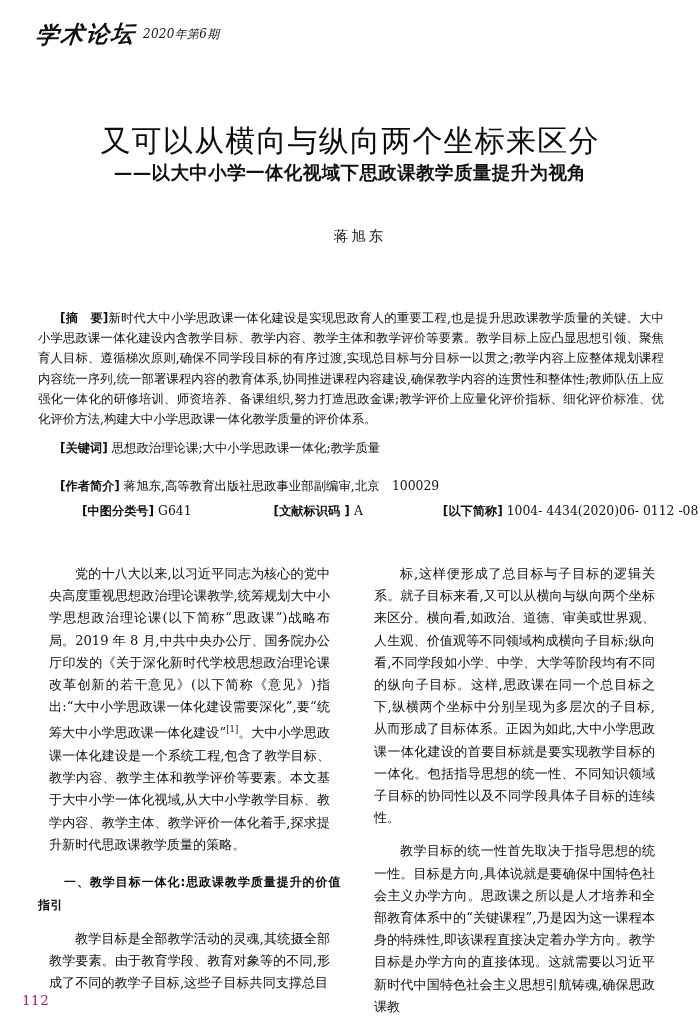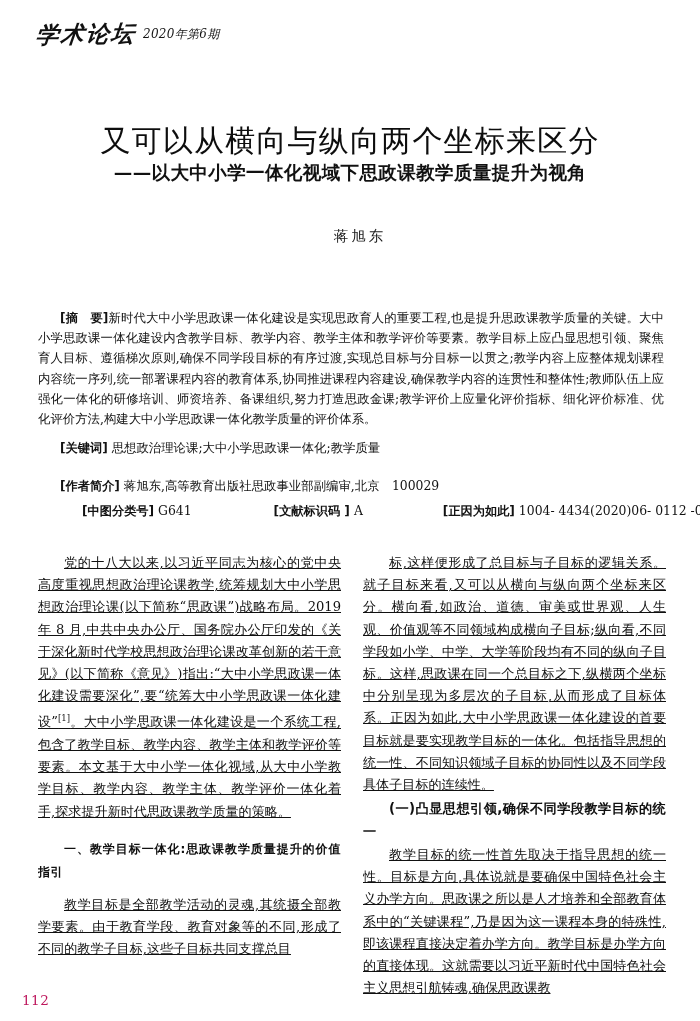--- a/index.html
+++ b/index.html
@@ -134,23 +134,22 @@
   .col {
     width: 303px;
     font-size: 13.1px;
     line-height: 22.2px;
     text-align: justify;
     text-justify: inter-character;
     color: #101010;
     overflow: hidden;
   }
   .col p {
-    margin: 0;
+    margin: 11px;
     text-indent: 26px;
-    text-decoration: underline;
   }
   .section-head {
     font-family: "DejaVu Sans", "Liberation Sans", sans-serif;
     font-weight: 700;
     font-size: 12px;
     line-height: 23px;
     margin: 15px 0 10px 0;
     text-indent: 26px;
     letter-spacing: 0.5px;
     text-align: justify;
@@ -198,35 +197,34 @@
   </div>
 
   <div class="front-matter">
     <p class="abstract-para"><span class="tag">[摘　要]</span><span>新时代大中小学思政课一体化建设是实现思政育人的重要工程,也是提升思政课教学质量的关键。大中小学思政课一体化建设内含教学目标、教学内容、教学主体和教学评价等要素。教学目标上应凸显思想引领、聚焦育人目标、遵循梯次原则,确保不同学段目标的有序过渡,实现总目标与分目标一以贯之;教学内容上应整体规划课程内容统一序列,统一部署课程内容的教育体系,协同推进课程内容建设,确保教学内容的连贯性和整体性;教师队伍上应强化一体化的研修培训、师资培养、备课组织,努力打造思政金课;教学评价上应量化评价指标、细化评价标准、优化评价方法,构建大中小学思政课一体化教学质量的评价体系。</span></p>
 
     <div class="meta-line first"><span class="tag">[关键词]</span> <span class="meta-val">思想政治理论课;大中小学思政课一体化;教学质量</span></div>
 
     <div class="meta-line"><span class="tag">[作者简介]</span> <span class="meta-val">蒋旭东,高等教育出版社思政事业部副编审,北京　100029</span></div>
 
     <div class="meta-row">
-      <span class="meta-seg"><span class="tag">[中图分类号]</span> <span class="meta-val">G641</span></span><span class="meta-seg s2"><span class="tag">[文献标识码 ]</span> <span class="meta-val">A</span></span><span class="meta-seg s3"><span class="tag">[正因为如此]</span> <span class="meta-val">1004- 4434(2020)06- 0112 -08</span></span>
+      <span class="meta-seg"><span class="tag">[中图分类号]</span> <span class="meta-val">G641</span></span><span class="meta-seg s2"><span class="tag">[文献标识码 ]</span> <span class="meta-val">A</span></span><span class="meta-seg s3"><span class="tag">[以下简称]</span> <span class="meta-val">1004- 4434(2020)06- 0112 -08</span></span>
     </div>
   </div>
 
   <div class="body-cols">
 
     <div class="col">
       <p><span>党的十八大以来,以习近平同志为核心的党中央高度重视思想政治理论课教学,统筹规划大中小学思想政治理论课(以下简称“思政课”)战略布局。2019 年 8 月,中共中央办公厅、国务院办公厅印发的《关于深化新时代学校思想政治理论课改革创新的若干意见》(以下简称《意见》)指出:“大中小学思政课一体化建设需要深化”,要“统筹大中小学思政课一体化建设”</span><span class="sup">[1]</span><span>。大中小学思政课一体化建设是一个系统工程,包含了教学目标、教学内容、教学主体和教学评价等要素。本文基于大中小学一体化视域,从大中小学教学目标、教学内容、教学主体、教学评价一体化着手,探求提升新时代思政课教学质量的策略。</span></p>
       <div class="section-head">一、教学目标一体化:思政课教学质量提升的价值指引</div>
       <p>教学目标是全部教学活动的灵魂,其统摄全部教学要素。由于教育学段、教育对象等的不同,形成了不同的教学子目标,这些子目标共同支撑总目</p>
     </div>
 
     <div class="col">
       <p>标,这样便形成了总目标与子目标的逻辑关系。就子目标来看,又可以从横向与纵向两个坐标来区分。横向看,如政治、道德、审美或世界观、人生观、价值观等不同领域构成横向子目标;纵向看,不同学段如小学、中学、大学等阶段均有不同的纵向子目标。这样,思政课在同一个总目标之下,纵横两个坐标中分别呈现为多层次的子目标,从而形成了目标体系。正因为如此,大中小学思政课一体化建设的首要目标就是要实现教学目标的一体化。包括指导思想的统一性、不同知识领域子目标的协同性以及不同学段具体子目标的连续性。</p>
-      <div class="sub-head">(一)凸显思想引领,确保不同学段教学目标的统一</div>
       <p>教学目标的统一性首先取决于指导思想的统一性。目标是方向,具体说就是要确保中国特色社会主义办学方向。思政课之所以是人才培养和全部教育体系中的“关键课程”,乃是因为这一课程本身的特殊性,即该课程直接决定着办学方向。教学目标是办学方向的直接体现。这就需要以习近平新时代中国特色社会主义思想引航铸魂,确保思政课教</p>
     </div>
 
   </div>
 
   <div class="folio">112</div>
 
 </div>
 
 </body></html>

